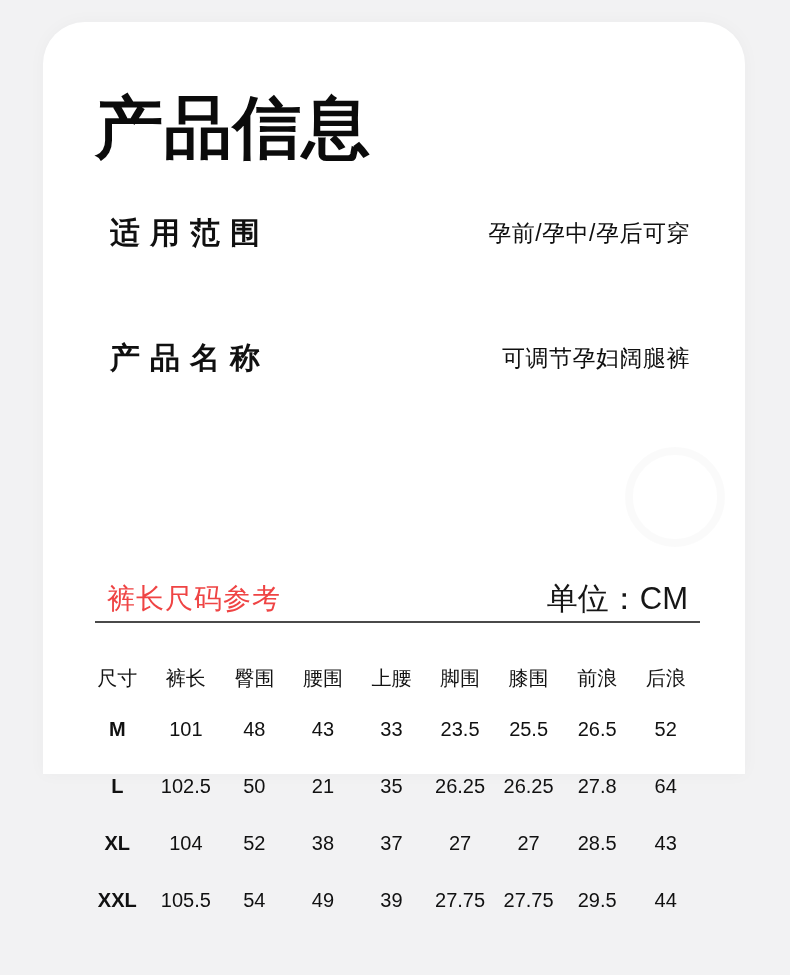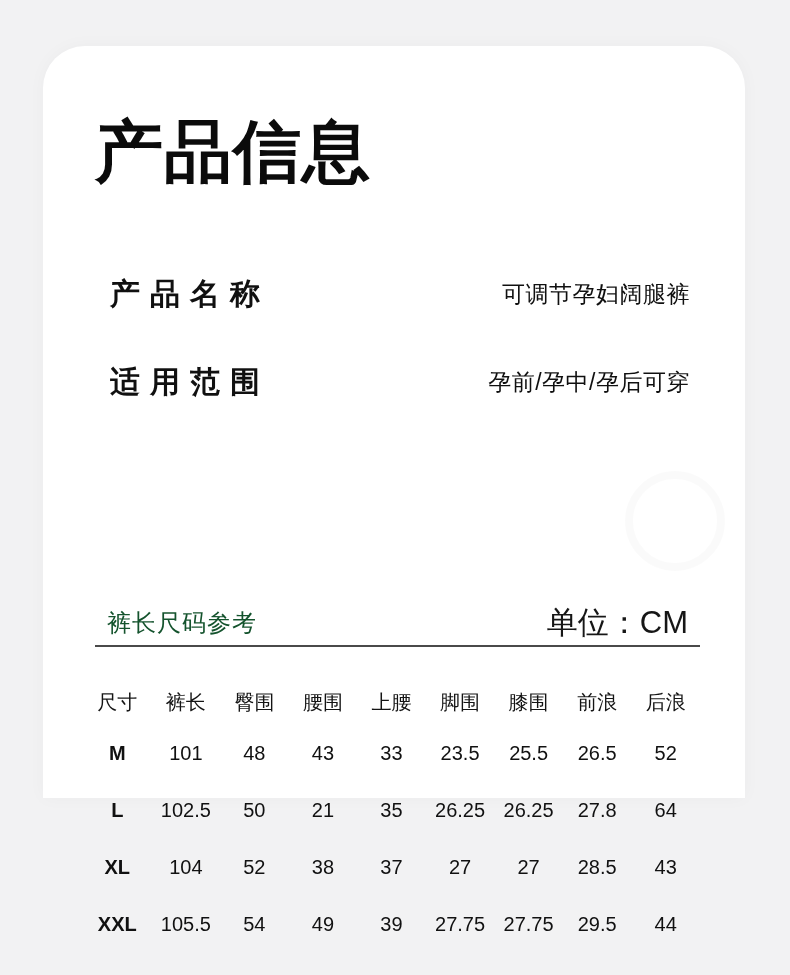--- a/index.html
+++ b/index.html
@@ -17,21 +17,20 @@
     position: absolute;
     left: 43px;
     top: 22px;
     width: 702px;
     height: 752px;
     background: #ffffff;
     border-radius: 42px 42px 0 0;
     box-sizing: border-box;
     padding: 66px 45px 0 52px;
     box-shadow: 0 0 18px rgba(0,0,0,0.03);
-    margin-top: 24px;
   }
   .page-title {
     margin: 0;
     font-size: 68px;
     line-height: 78px;
     font-weight: 800;
     letter-spacing: 1px;
     color: #0b0b0b;
     white-space: nowrap;
   }
@@ -60,25 +59,25 @@
     color: #101010;
   }
   .section-row {
     margin-top: 203px;
     display: flex;
     justify-content: space-between;
     align-items: center;
     height: 34px;
   }
   .section-title {
-    font-size: 24px;
+    font-size: 28px;
     font-weight: 500;
     margin-left: 12px;
     letter-spacing: 1px;
-    color: #14532d;
+    color: #ef4444;
   }
   .unit-label {
     font-size: 31px;
     font-weight: 500;
     margin-right: 12px;
     color: #161616;
   }
   .divider {
     margin-top: 5px;
     height: 2px;
@@ -118,28 +117,28 @@
   }
 </style>
 </head>
 <body>
 
 <div class="stage">
   <div class="card">
 
     <h1 class="page-title">产品信息</h1>
 
+    <div class="info-row second">
+      <span class="info-label">适用范围</span>
+      <span class="info-value">孕前/孕中/孕后可穿</span>
+    </div>
+
     <div class="info-row first">
       <span class="info-label">产品名称</span>
       <span class="info-value">可调节孕妇阔腿裤</span>
-    </div>
-
-    <div class="info-row second">
-      <span class="info-label">适用范围</span>
-      <span class="info-value">孕前/孕中/孕后可穿</span>
     </div>
 
     <div class="faint-artifact"></div>
 
     <div class="section-row">
       <span class="section-title">裤长尺码参考</span>
       <span class="unit-label">单位：CM</span>
     </div>
 
     <div class="divider"></div>

